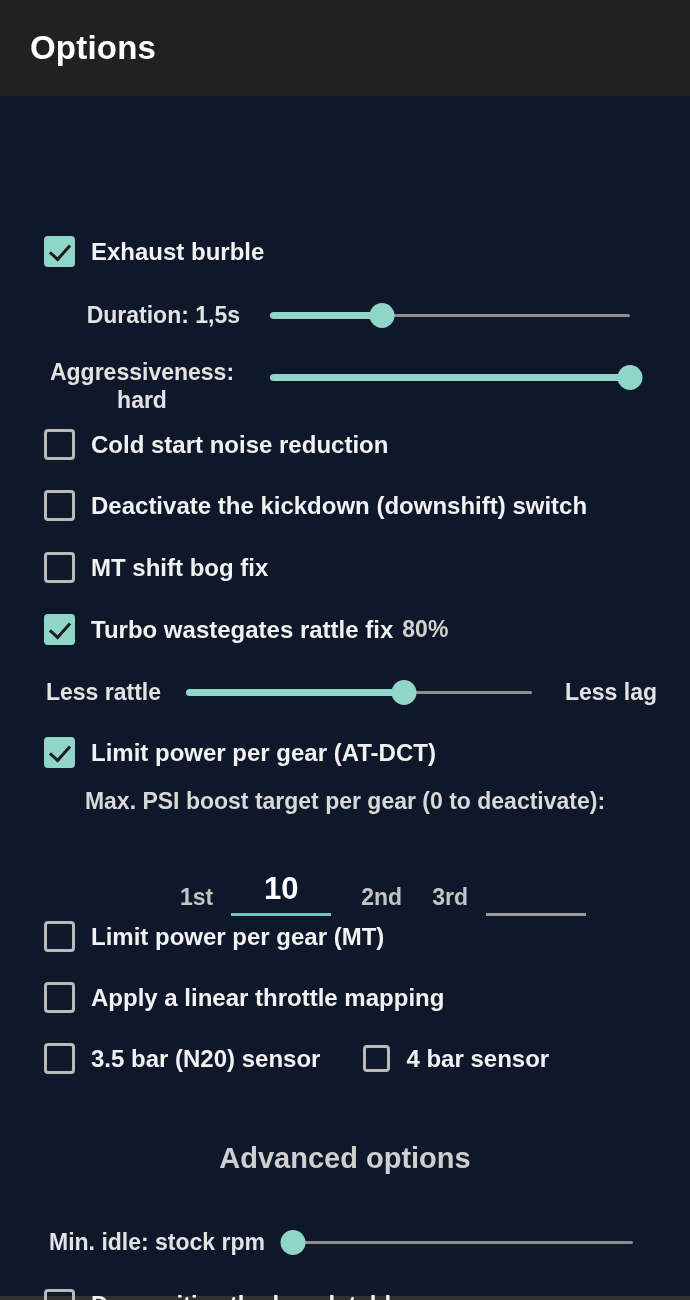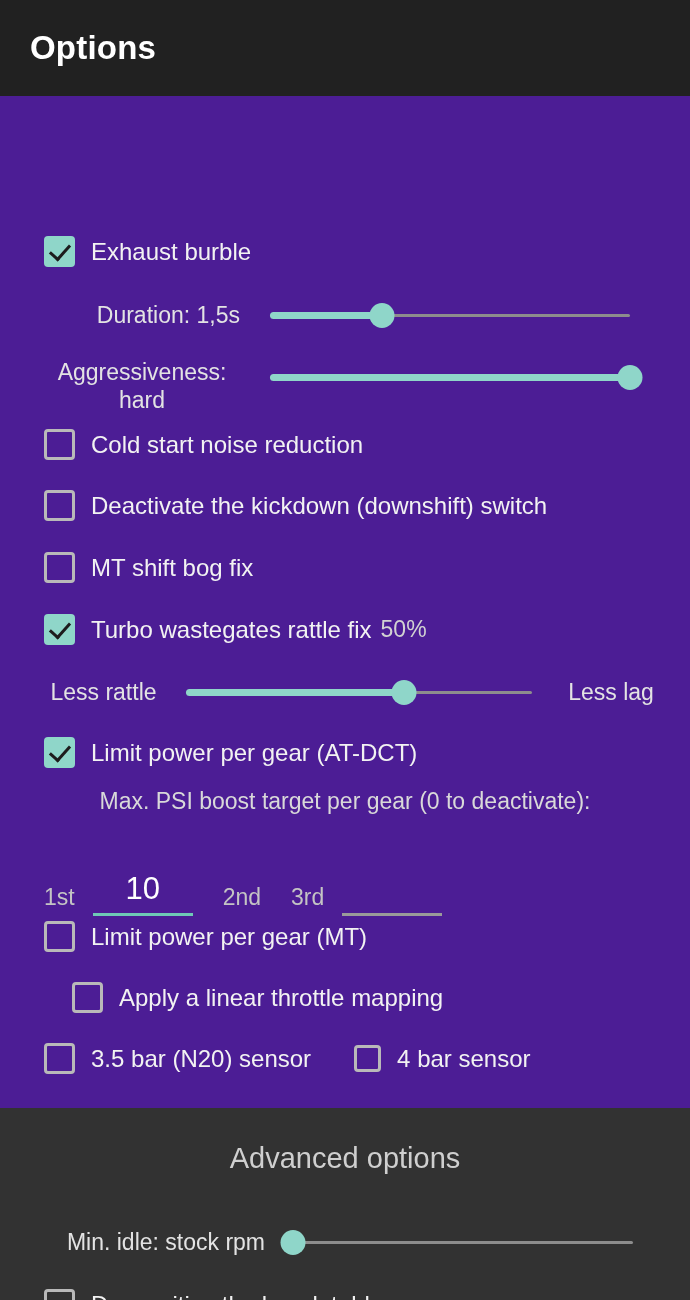--- a/index.html
+++ b/index.html
@@ -22,23 +22,24 @@
   }
   .appbar-title {
     color: #ffffff;
     font-size: 33px;
     font-weight: bold;
     letter-spacing: 0.2px;
   }
 
   
   .content {
-    background: #4c1d95;
-    height: 1012px;
+    background: #0f172a;
+    height: 1200px;
     position: relative;
+    font-weight: bold;
   }
 
   
   .chk-row {
     display: flex;
     align-items: center;
     padding-left: 44px;
   }
   .chk {
     width: 31px;
@@ -123,21 +124,22 @@
 
   
   .gear-hint {
     color: #d9d9d9;
     font-size: 23px;
     text-align: center;
   }
   .gear-row {
     display: flex;
     align-items: flex-end;
-    padding-left: 44px;
+    padding-left: 76px;
+    justify-content: center;
   }
   .gear-name {
     color: #c4c4c4;
     font-size: 23px;
     padding-bottom: 5px;
   }
   .gear-field {
     margin: 0 0 0 18px;
     width: 100px;
     text-align: center;
@@ -206,21 +208,21 @@
   </div>
 
   <div class="chk-row" style="position:absolute; top:456px;">
     <span class="chk off"></span>
     <span class="chk-label">MT shift bog fix</span>
   </div>
 
   <div class="chk-row" style="position:absolute; top:518px;">
     <span class="chk on"></span>
     <span class="chk-label">Turbo wastegates rattle fix</span>
-    <span class="chk-suffix">50%</span>
+    <span class="chk-suffix">80%</span>
   </div>
 
   <div class="slider-row" style="position:absolute; top:582px; left:0; width:690px;">
     <span class="slider-label" style="width:155px; text-align:center; margin-left:26px;">Less rattle</span>
     <div class="track" style="margin-left:5px; width:346px;">
       <div class="track-bg"></div>
       <div class="track-fill" style="width:63%;"></div>
       <div class="thumb" style="left:63%;"></div>
     </div>
     <span class="slider-label" style="width:150px; text-align:center; margin-left:4px;">Less lag</span>
@@ -243,21 +245,21 @@
     <div class="gear-field">
       <span class="gear-value"></span>
     </div>
   </div>
 
   <div class="chk-row" style="position:absolute; top:825px;">
     <span class="chk off"></span>
     <span class="chk-label">Limit power per gear (MT)</span>
   </div>
 
-  <div class="chk-row" style="position:absolute; top:886px;margin-left:28px;">
+  <div class="chk-row" style="position:absolute; top:886px;">
     <span class="chk off"></span>
     <span class="chk-label">Apply a linear throttle mapping</span>
   </div>
 
   <div style="position:absolute; top:947px; left:0; width:690px; display:flex; align-items:center;">
     <div class="chk-row" style="padding-left:44px;">
       <span class="chk off"></span>
       <span class="chk-label">3.5 bar (N20) sensor</span>
     </div>
     <div class="chk-row" style="padding-left:0; margin-left:43px;">

